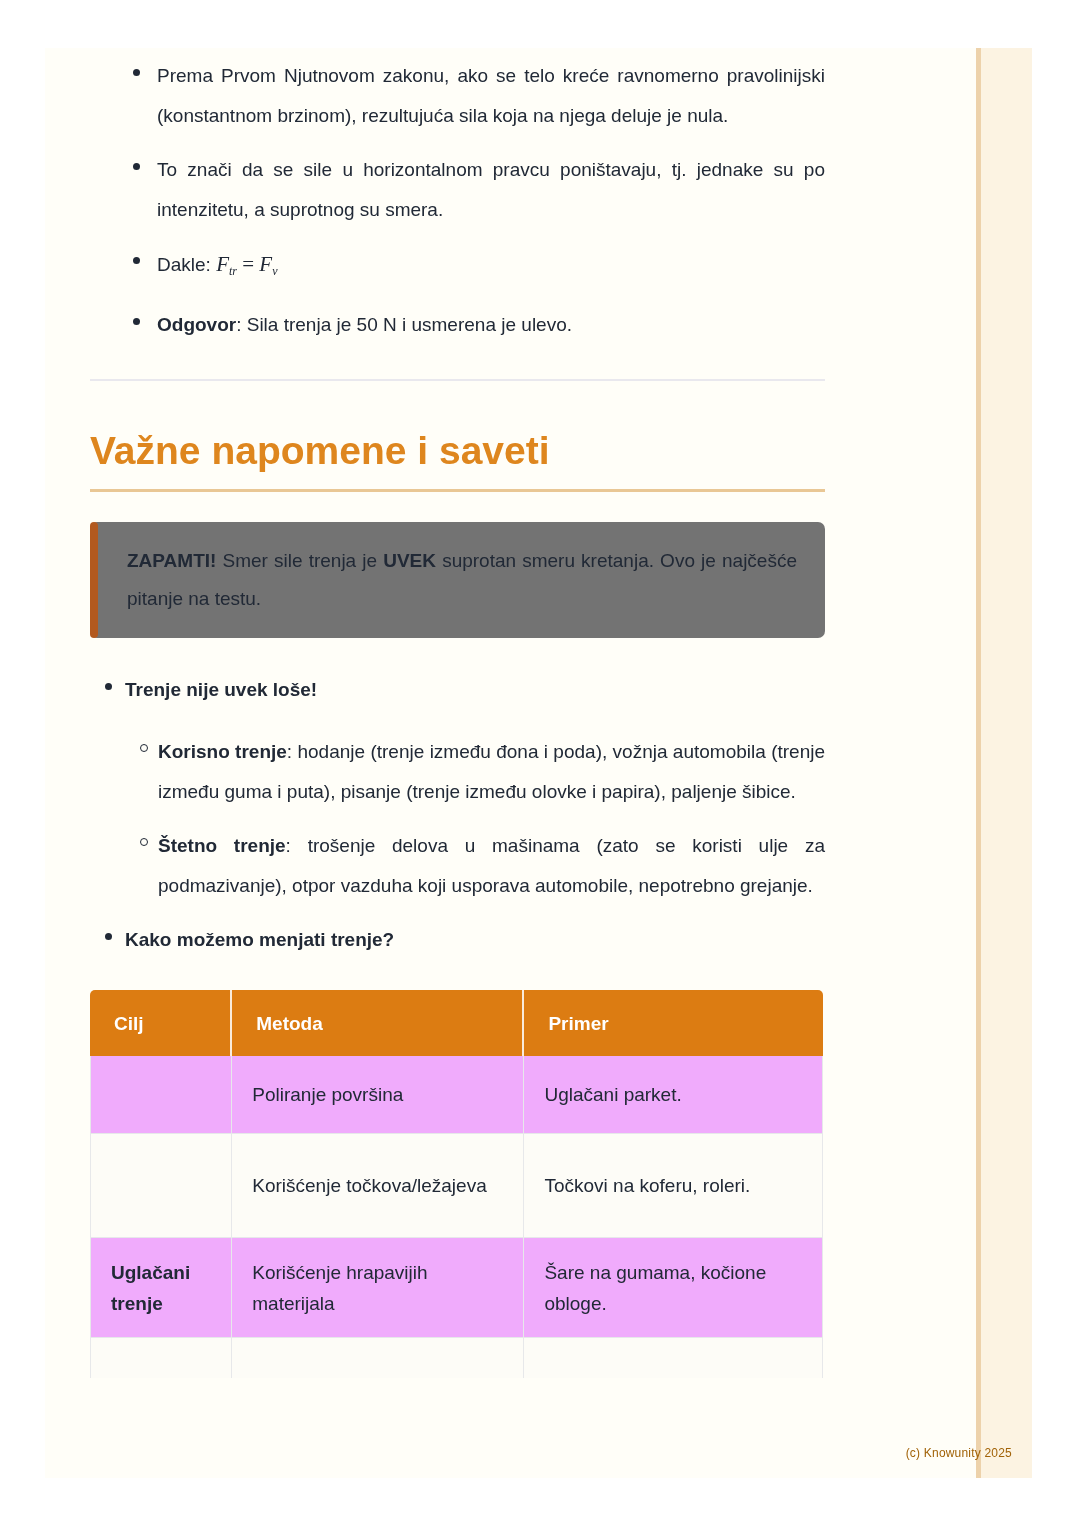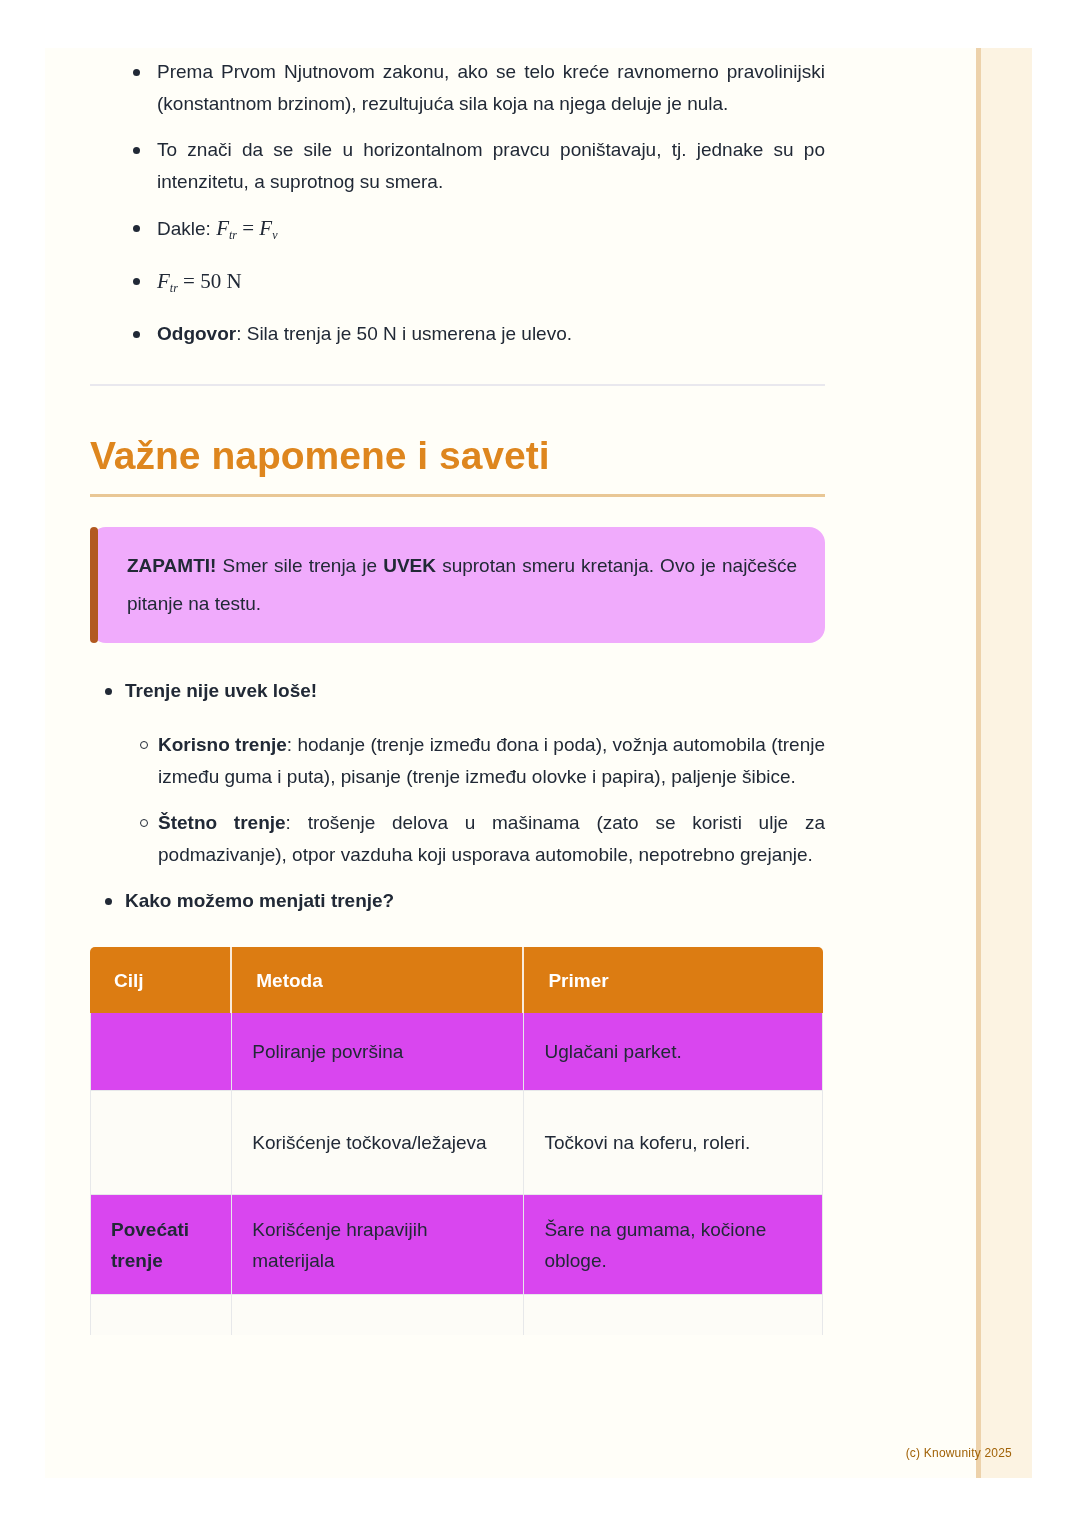--- a/index.html
+++ b/index.html
@@ -9,21 +9,21 @@
   .page {
     position:absolute; left:45px; top:48px; width:987px; height:1430px;
     background:#FFFEF8; overflow:hidden;
   }
   .stripe-bg   { position:absolute; right:0; top:0; bottom:0; width:51px; background:#FCF3E2; }
   .stripe-line { position:absolute; right:51px; top:0; bottom:0; width:5px; background:#EDD2AB; }
 
   .content { position:absolute; left:45px; top:0; width:735px; }
 
   
-  .li { position:relative; text-align:justify; font-size:19px; line-height:32px; }
+  .li { position:relative; text-align:justify; font-size:19px; line-height:40px; }
   .dot {
     position:absolute; width:7px; height:7px; border-radius:50%;
     background:#212936; top:13px;
   }
   .ring {
     position:absolute; width:8px; height:8px; border-radius:50%;
     border:1.5px solid #212936; background:transparent; top:12px;
   }
 
   .intro-list { padding-top:8px; }
@@ -39,21 +39,21 @@
 
   
   .divider { height:2px; background:#E9E8EE; margin-top:34px; }
   .section-title {
     margin-top:48px; font-size:39px; font-weight:700; color:#DE861E; letter-spacing:0;
   }
   .title-rule { height:3px; background:#E9C795; margin-top:16px; margin-bottom:30px; }
 
   
   .callout {
-    position:relative; background:#f0abfc; border-radius:16px;
+    position:relative; background:#737373; border-radius:7px;
     padding:20px 28px 20px 37px; min-height:110px;
   }
   .callout-bar {
     position:absolute; left:0; top:0; bottom:0; width:8px;
     background:#B2591F; border-radius:6px;
   }
   .callout-text { font-size:19px; line-height:38px; text-align:justify; }
 
   
   .notes-list { margin-top:32px; }
@@ -74,21 +74,21 @@
     border-right:2px solid rgba(255,255,255,0.85);
   }
   .friction-table th:first-child { border-top-left-radius:5px; }
   .friction-table th:last-child  { border-top-right-radius:5px; border-right:none; }
   .friction-table td {
     vertical-align:middle; padding:0 20px;
     border-right:1px solid #E7E8EA; border-bottom:1px solid #E7E8EA;
     background:#FDFCF7;
   }
   .friction-table td:first-child { border-left:1px solid #E7E8EA; }
-  .friction-table tr.alt td { background:#d946ef; }
+  .friction-table tr.alt td { background:#f0abfc; }
   .friction-table .col1 { width:143px; font-weight:700; }
   .friction-table .col2 { width:296px; }
   .friction-table .col3 { width:305px; padding-right:12px; }
   .friction-table tr.r1 td { height:109px; }
   .friction-table tr.r2 td { height:78px; }
   .friction-table tr.r3 td { height:104px; }
   .friction-table tr.r4 td { height:100px; }
   .friction-table tr.r5 td { height:40px; border-bottom:none; }
 
   
@@ -111,24 +111,20 @@
         <span class="dot"></span>
         <span>Prema Prvom Njutnovom zakonu, ako se telo kreće ravnomerno pravolinijski (konstantnom brzinom), rezultujuća sila koja na njega deluje je nula.</span>
       </div>
       <div class="li intro-item">
         <span class="dot"></span>
         <span>To znači da se sile u horizontalnom pravcu poništavaju, tj. jednake su po intenzitetu, a suprotnog su smera.</span>
       </div>
       <div class="li intro-item math-line">
         <span class="dot"></span>
         <span>Dakle: </span><span class="math"><span>F</span><sub>tr</sub><span class="upright"> = </span><span>F</span><sub>v</sub></span>
-      </div>
-      <div class="li intro-item math-line">
-        <span class="dot"></span>
-        <span class="math"><span>F</span><sub>tr</sub><span class="upright"> = 50 N</span></span>
       </div>
       <div class="li intro-item">
         <span class="dot"></span>
         <span class="b">Odgovor</span><span>: Sila trenja je 50 N i usmerena je ulevo.</span>
       </div>
     </div>
 
     <div class="divider"></div>
 
     <h1 class="section-title">Važne napomene i saveti</h1>
@@ -173,21 +169,21 @@
           <td class="col1"></td>
           <td class="col2">Poliranje površina</td>
           <td class="col3">Uglačani parket.</td>
         </tr>
         <tr class="r3">
           <td class="col1"></td>
           <td class="col2">Korišćenje točkova/ležajeva</td>
           <td class="col3">Točkovi na koferu, roleri.</td>
         </tr>
         <tr class="r4 alt">
-          <td class="col1">Povećati trenje</td>
+          <td class="col1">Uglačani trenje</td>
           <td class="col2">Korišćenje hrapavijih materijala</td>
           <td class="col3">Šare na gumama, kočione obloge.</td>
         </tr>
         <tr class="r5">
           <td class="col1"></td>
           <td class="col2"></td>
           <td class="col3"></td>
         </tr>
       </tbody>
     </table>

